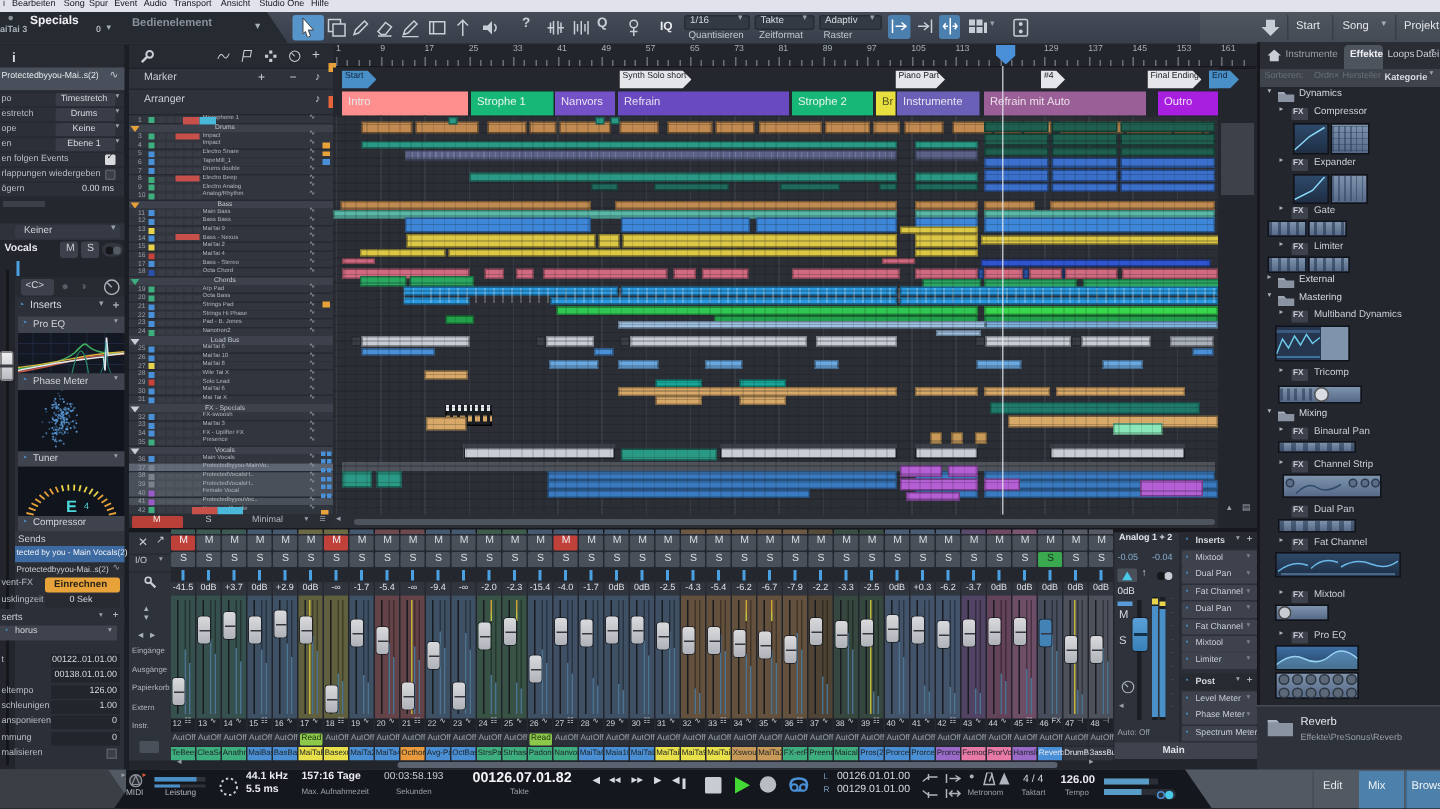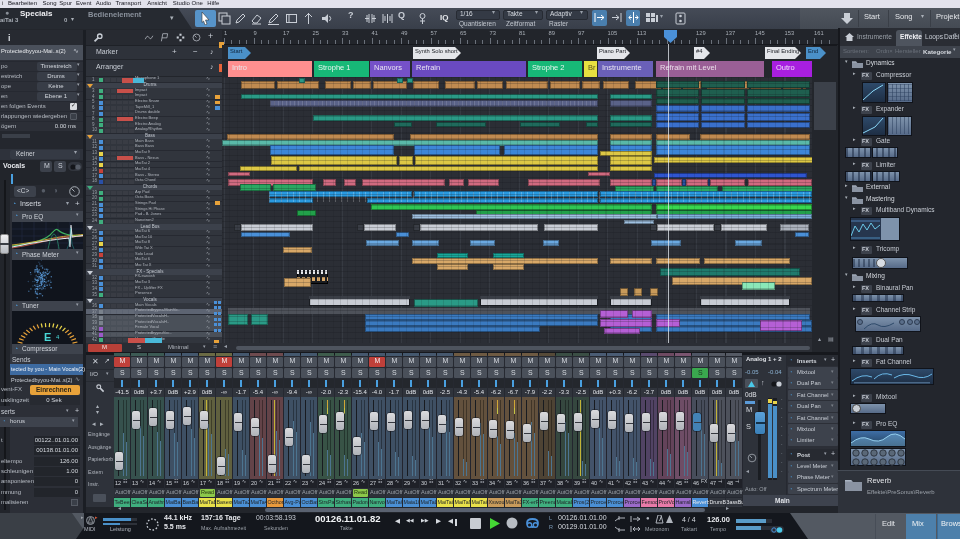--- a/index.html
+++ b/index.html
@@ -1155,21 +1155,21 @@
 <div class="a tx" style="left:374px;top:63.5px;font-size:7.5px;color:#e8e4f2;">Nanvors</div>
 <div class="a" style="left:412px;top:60.5px;width:114px;height:16px;background:#6a4ac0;"></div>
 <div class="a tx" style="left:416px;top:63.5px;font-size:7.5px;color:#e8e4f2;">Refrain</div>
 <div class="a" style="left:528px;top:60.5px;width:54px;height:16px;background:#17b877;"></div>
 <div class="a tx" style="left:532px;top:63.5px;font-size:7.5px;color:#e8f5ee;">Strophe 2</div>
 <div class="a" style="left:584px;top:60.5px;width:13px;height:16px;background:#e8e040;"></div>
 <div class="a tx" style="left:588px;top:63.5px;font-size:7.5px;color:#5a5520;">Br</div>
 <div class="a" style="left:598px;top:60.5px;width:55px;height:16px;background:#6a60b8;"></div>
 <div class="a tx" style="left:602px;top:63.5px;font-size:7.5px;color:#e8e4f2;">Instrumente</div>
 <div class="a" style="left:656px;top:60.5px;width:108px;height:16px;background:#9a5f96;"></div>
-<div class="a tx" style="left:660px;top:63.5px;font-size:7.5px;color:#ecdfea;">Refrain mit Level</div>
+<div class="a tx" style="left:660px;top:63.5px;font-size:7.5px;color:#ecdfea;">Refrain mit Auto</div>
 <div class="a" style="left:772px;top:60.5px;width:48px;height:16px;background:#a81fe0;"></div>
 <div class="a tx" style="left:776px;top:63.5px;font-size:7.5px;color:#f0e0f8;">Outro</div>
 <div class="a" style="left:86px;top:352px;width:752px;height:3px;background:#16181d;"></div>
 
 <div class="a" style="left:222px;top:77px;width:590px;height:266px;background:repeating-linear-gradient(90deg, #363a42 0px,#363a42 1px, transparent 1px, transparent 29.5px);background-position:2px 0;"></div>
 <div class="a" style="left:241px;top:80.5px;width:34px;height:8.5px;background:#c08a50;border:0.5px solid rgba(0,0,0,0.35);"></div>
 <div class="a" style="left:277px;top:80.5px;width:42px;height:8.5px;background:#c08a50;border:0.5px solid rgba(0,0,0,0.35);"></div>
 <div class="a" style="left:325px;top:80.5px;width:26px;height:8.5px;background:#c08a50;border:0.5px solid rgba(0,0,0,0.35);"></div>
 <div class="a" style="left:353px;top:80.5px;width:18px;height:8.5px;background:#c08a50;border:0.5px solid rgba(0,0,0,0.35);"></div>
 <div class="a" style="left:373px;top:80.5px;width:34px;height:8.5px;background:#c08a50;border:0.5px solid rgba(0,0,0,0.35);"></div>
@@ -2605,21 +2605,21 @@
 <div class="a tx" style="left:110px;top:526px;font-size:5.5px;color:#b0b5bd;">Leistung</div>
 <svg class="a" style="left:146px;top:518px" width="13" height="13">
       <circle cx="6.5" cy="6.5" r="5.5" fill="none" stroke="#c9ced6" stroke-width="1.3" stroke-dasharray="1.6 1.8"></circle>
     </svg>
 <div class="a tx" style="left:164px;top:514px;font-size:7px;color:#e8eaee;font-weight:bold;">44.1 kHz</div>
 <div class="a tx" style="left:164px;top:523px;font-size:7px;color:#e8eaee;font-weight:bold;">5.5 ms</div>
 <div class="a tx" style="left:201px;top:514px;font-size:7px;color:#e8eaee;font-weight:bold;">157:16 Tage</div>
 <div class="a tx" style="left:201px;top:525px;font-size:5.3px;color:#9aa0a8;">Max. Aufnahmezeit</div>
 <div class="a tx" style="left:256px;top:514px;font-size:6.8px;color:#c9ced6;">00:03:58.193</div>
 <div class="a tx" style="left:264px;top:525px;font-size:5.3px;color:#9aa0a8;">Sekunden</div>
-<div class="a tx" style="left:315px;top:514px;font-size:9.5px;color:#f2f4f6;font-weight:bold;">00126.11.01.82</div>
+<div class="a tx" style="left:315px;top:514px;font-size:9.5px;color:#f2f4f6;font-weight:bold;">00126.07.01.82</div>
 <div class="a tx" style="left:340px;top:525px;font-size:5.3px;color:#9aa0a8;">Takte</div>
 <div class="a tx" style="left:395px;top:517px;font-size:6.5px;color:#d6dae0;">◀</div>
 <div class="a tx" style="left:406px;top:518px;font-size:5px;color:#d6dae0;">◀◀</div>
 <div class="a tx" style="left:421px;top:518px;font-size:5px;color:#d6dae0;">▶▶</div>
 <div class="a tx" style="left:436px;top:517px;font-size:6.5px;color:#d6dae0;">▶</div>
 <div class="a tx" style="left:448px;top:517px;font-size:6.5px;color:#d6dae0;">◀</div>
 <div class="a" style="left:455px;top:518.5px;width:1.5px;height:7px;background:#d6dae0;"></div>
 <div class="a" style="left:470px;top:518px;width:11px;height:11px;background:#c8ccd2;border-radius:1px;"></div>
 <svg class="a" style="left:488px;top:517px" width="13" height="13">
       <path d="M2 1 L12 6.5 L2 12 Z" fill="#44d834"></path>

